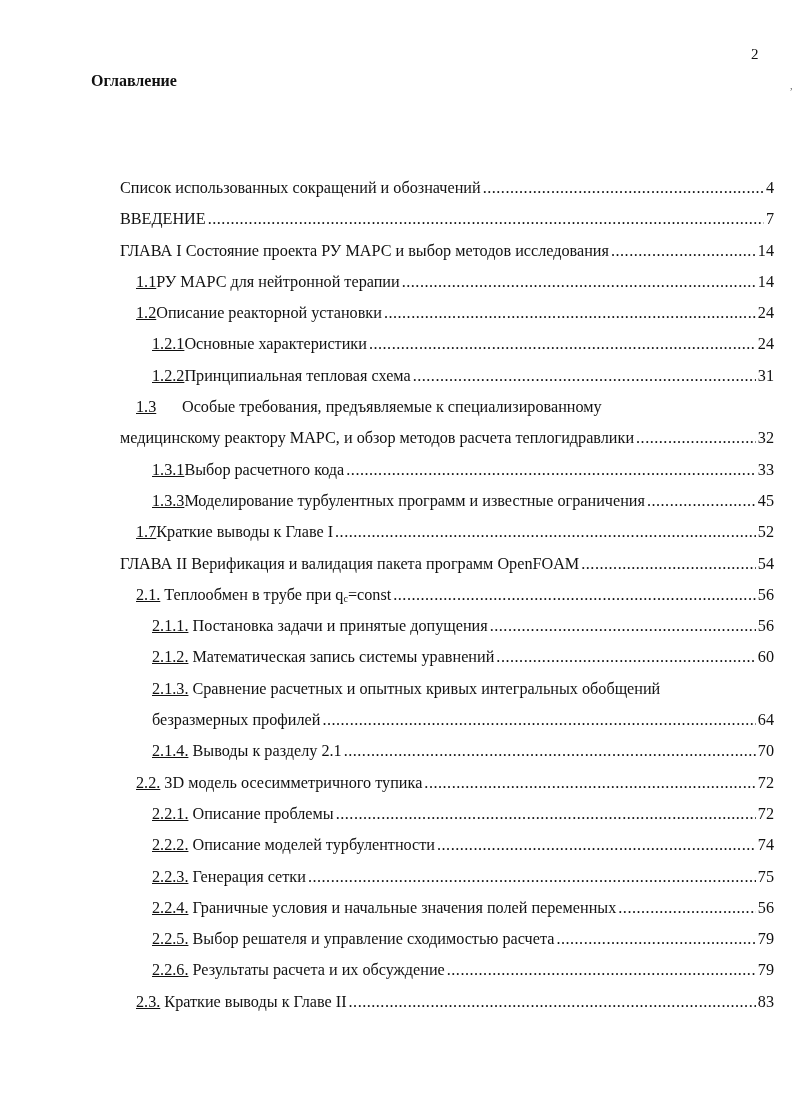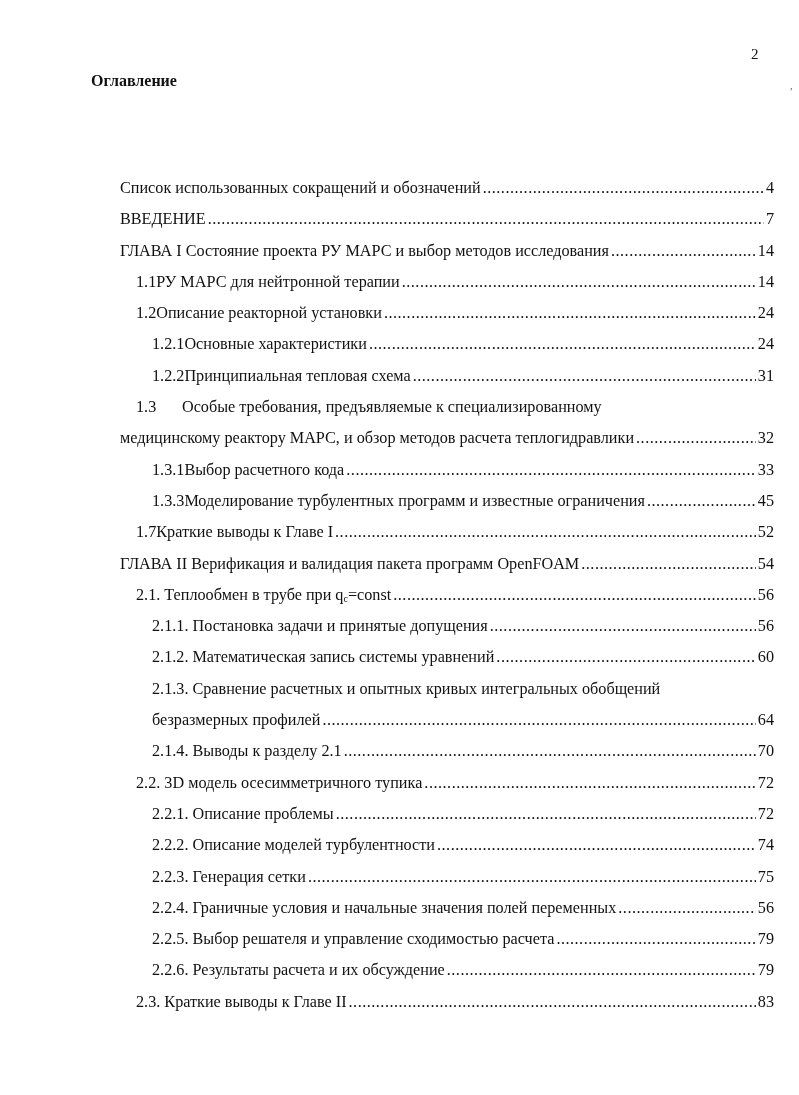--- a/index.html
+++ b/index.html
@@ -5,21 +5,21 @@
   html, body { margin: 0; padding: 0; background: #ffffff; }
   body { width: 799px; height: 1095px; position: relative; overflow: hidden;
          font-family: "Liberation Serif", "DejaVu Serif", serif; color: #111; }
   .page-num { position: absolute; top: 46px; left: 751px; font-size: 15px; }
   .title { position: absolute; top: 72px; left: 91px; font-size: 16px; font-weight: bold; }
   .mark { position: absolute; top: 80px; left: 790px; font-size: 10px; color: #555; }
   .toc { position: absolute; top: 131px; left: 120px; width: 654px; margin-top: 48px; }
   .row { display: flex; align-items: baseline; height: 31.3px; font-size: 16.2px; white-space: nowrap; }
   .row.lvl1 { padding-left: 16px; }
   .row.lvl2 { padding-left: 32px; }
-  .num { display: inline-block; }
+  .num { display: inline-block; text-decoration: underline; }
   .lvl1 .num.fixed { width: 46px; }
   .lvl2 .num.fixed { width: 58px; text-align: center; }
   .lbl { flex: 0 0 auto; }
   .dots { flex: 1 1 auto; overflow: hidden; margin: 0 2px; }
   .dots::before { content: "..............................................................................................................................................................................................................................."; letter-spacing: 0.5px; }
   .pg { flex: 0 0 auto; text-align: right; }
   sub { font-size: 10px; vertical-align: -2px; }
 </style>
 </head>
 <body>

